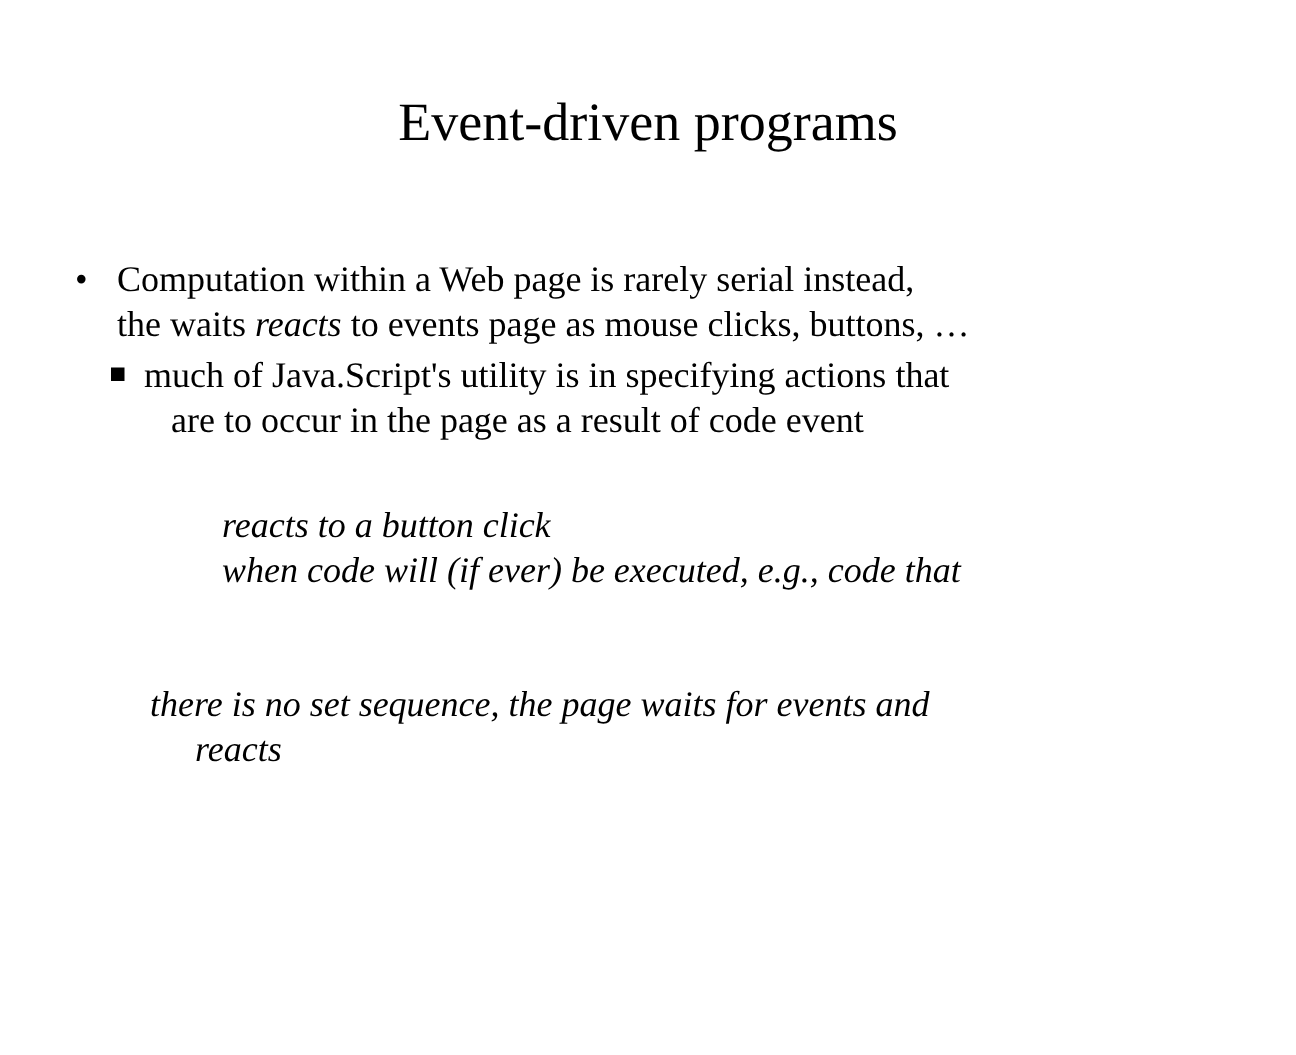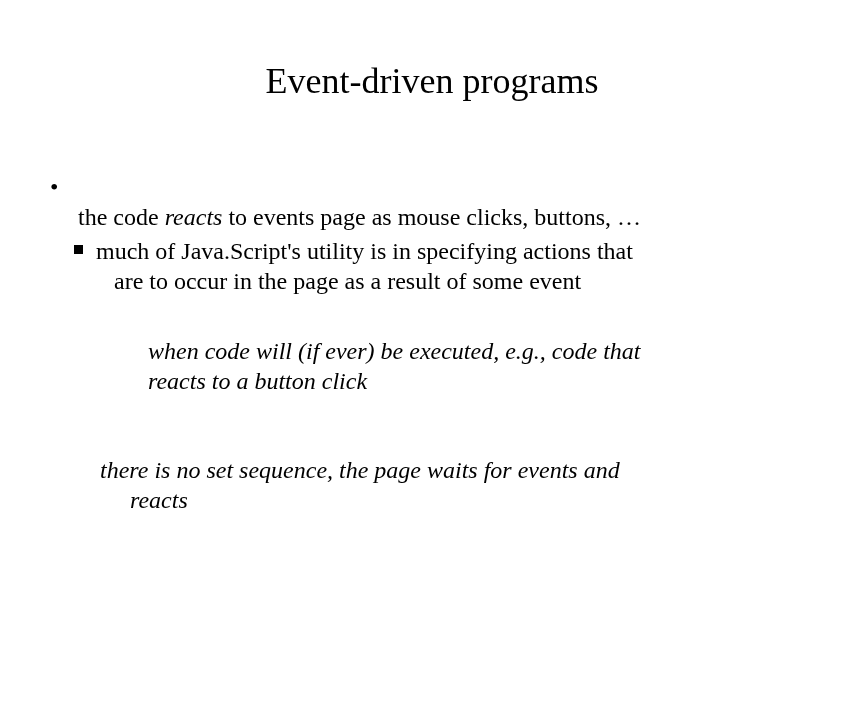--- a/index.html
+++ b/index.html
@@ -88,32 +88,32 @@
 </style>
 </head>
 <body>
 
 <div class="slide">
   <div class="title">Event-driven programs</div>
 
   <ul class="bullet-list">
     <li class="bullet-item">
       <span class="bullet-dot">•</span>
-      <br>
-      <span>the code </span><span class="italic">reacts</span><span> to events page as mouse clicks, buttons, …</span>
+      <span>Computation within a Web page is rarely serial instead,</span><br>
+      <span>the waits </span><span class="italic">reacts</span><span> to events page as mouse clicks, buttons, …</span>
     </li>
     <li class="sub-bullet">
       <span class="square-bullet"></span>
       <span>much of Java.Script's utility is in specifying actions that</span>
-      <span class="sub-text-indent">are to occur in the page as a result of some event</span>
+      <span class="sub-text-indent">are to occur in the page as a result of code event</span>
     </li>
   </ul>
 
   <div class="para-block">
+    <span class="line2">reacts to a button click</span>
     <span class="line2">when code will (if ever) be executed, e.g., code that</span>
-    <span class="line2">reacts to a button click</span>
   </div>
 
   <div class="para-block2">
     <span>there is no set sequence, the page waits for events and</span>
     <span class="line2">reacts</span>
   </div>
 </div>
 
 </body></html>

